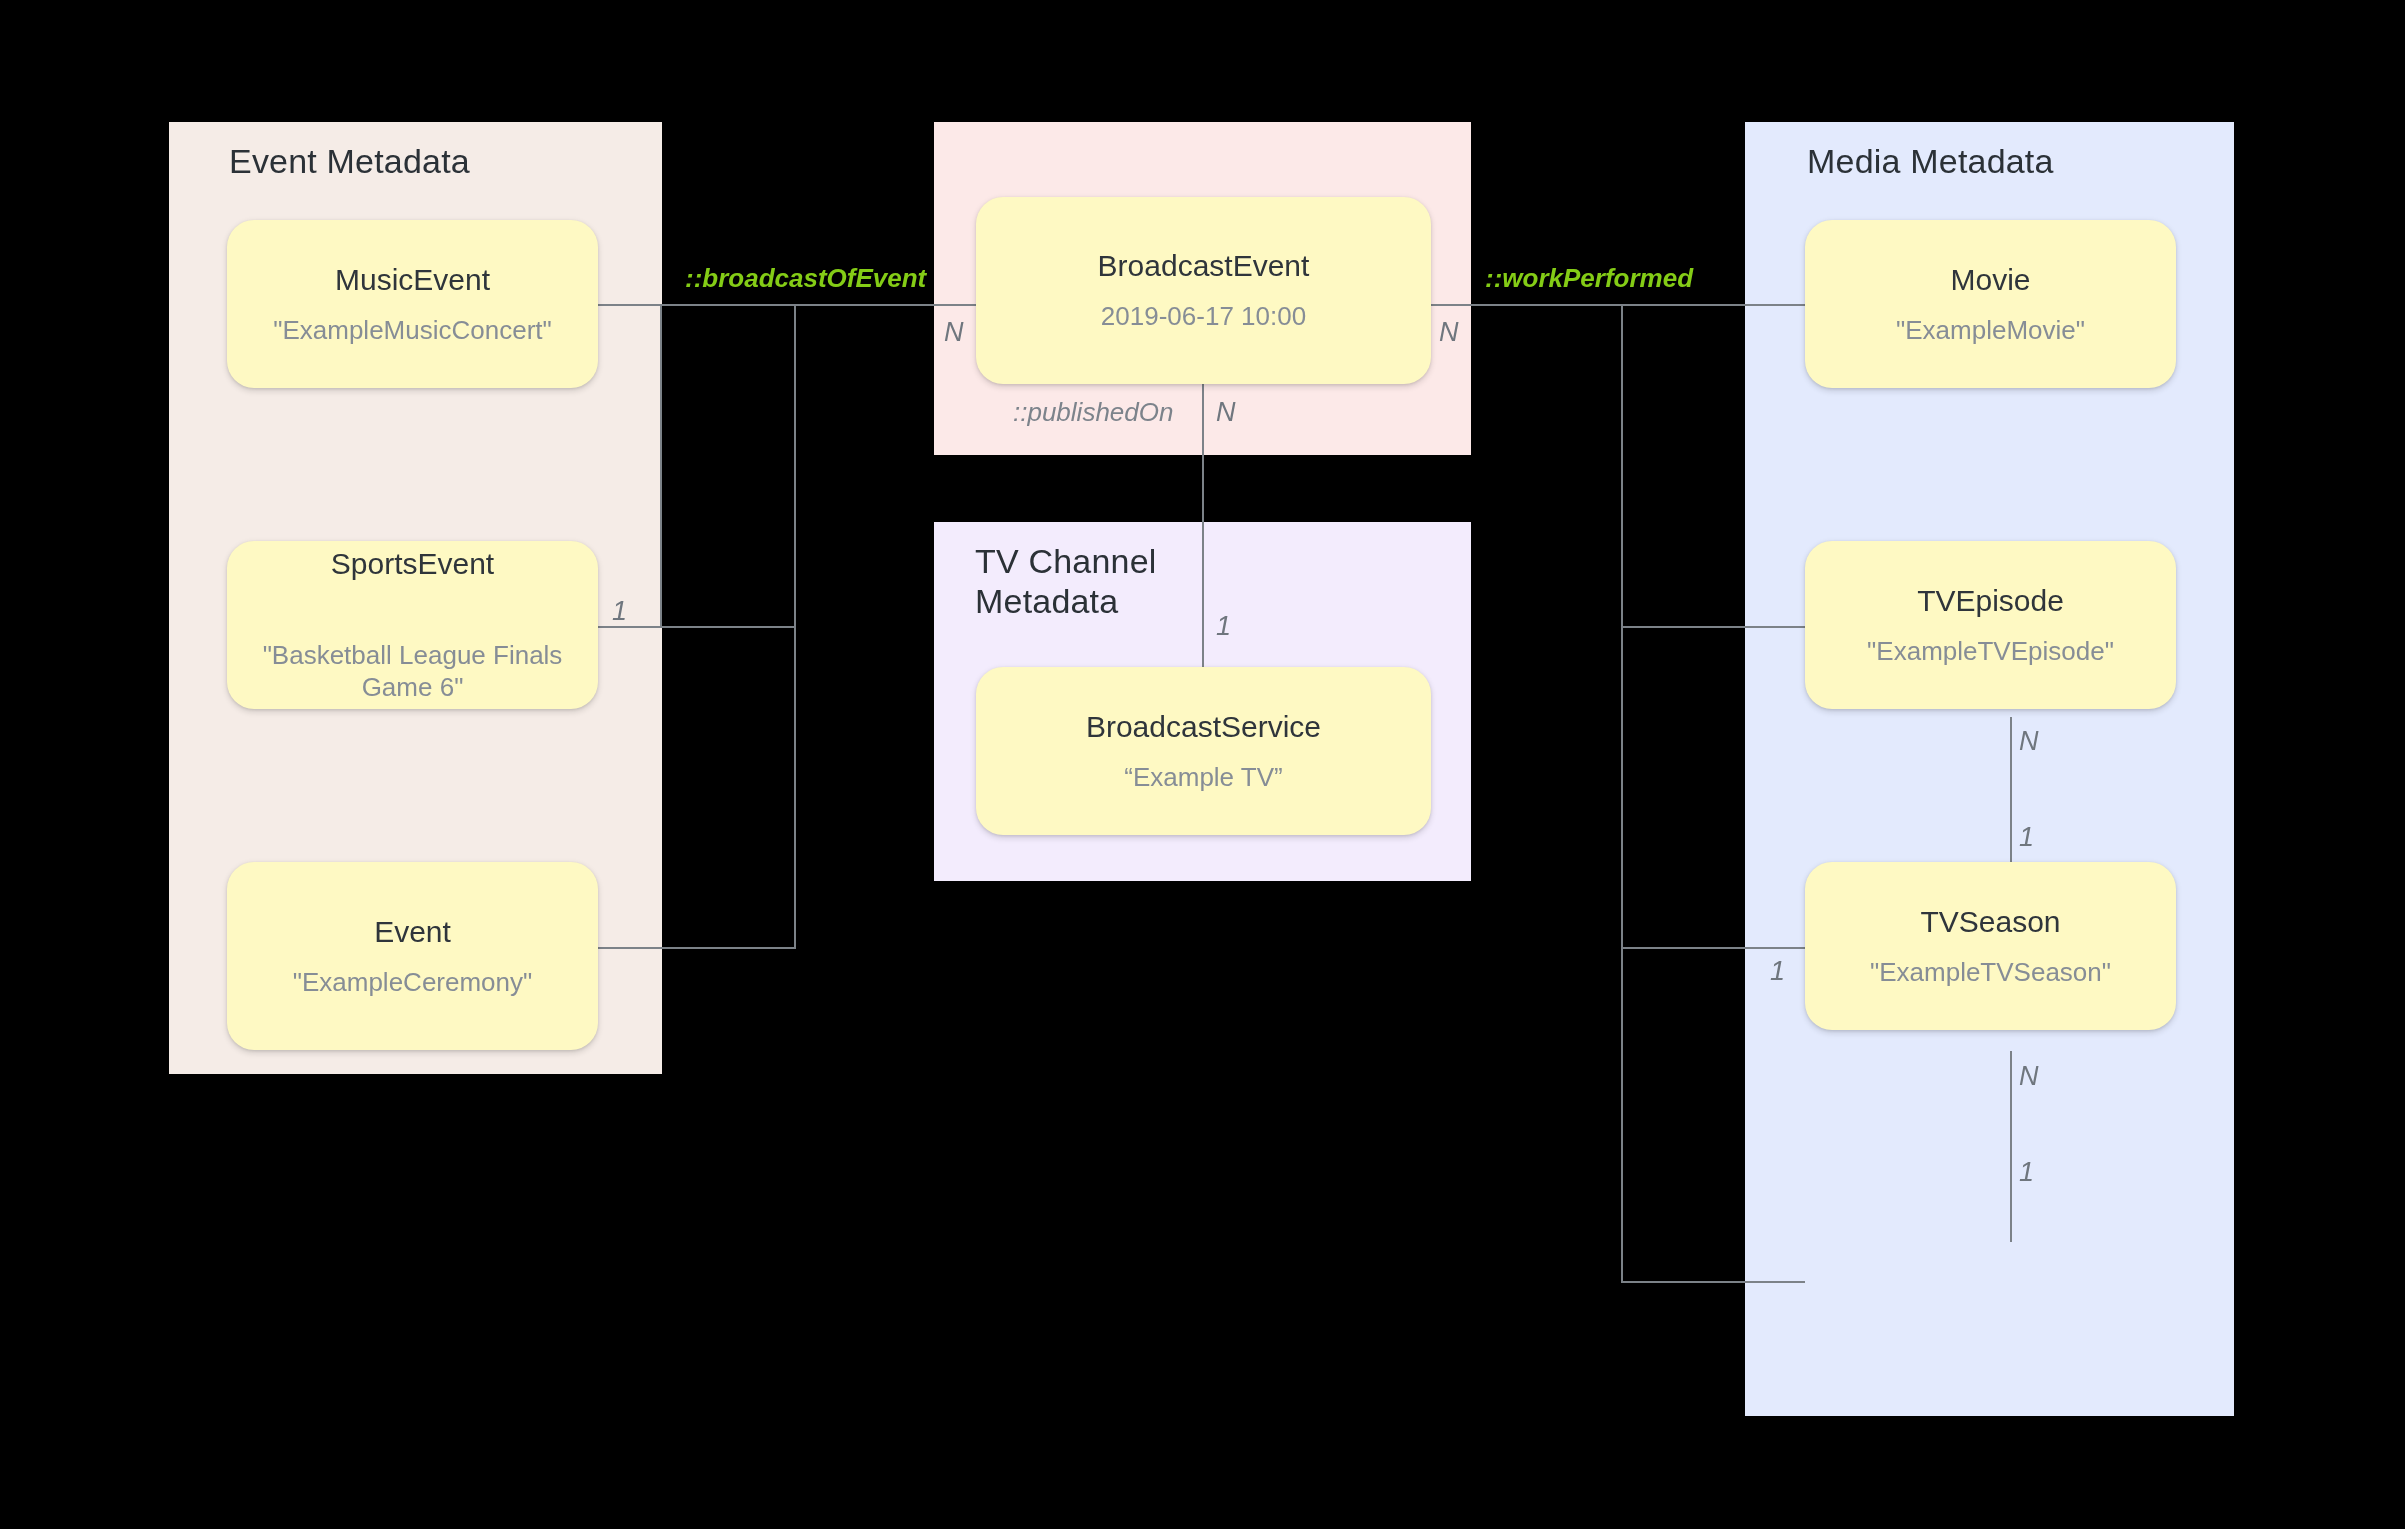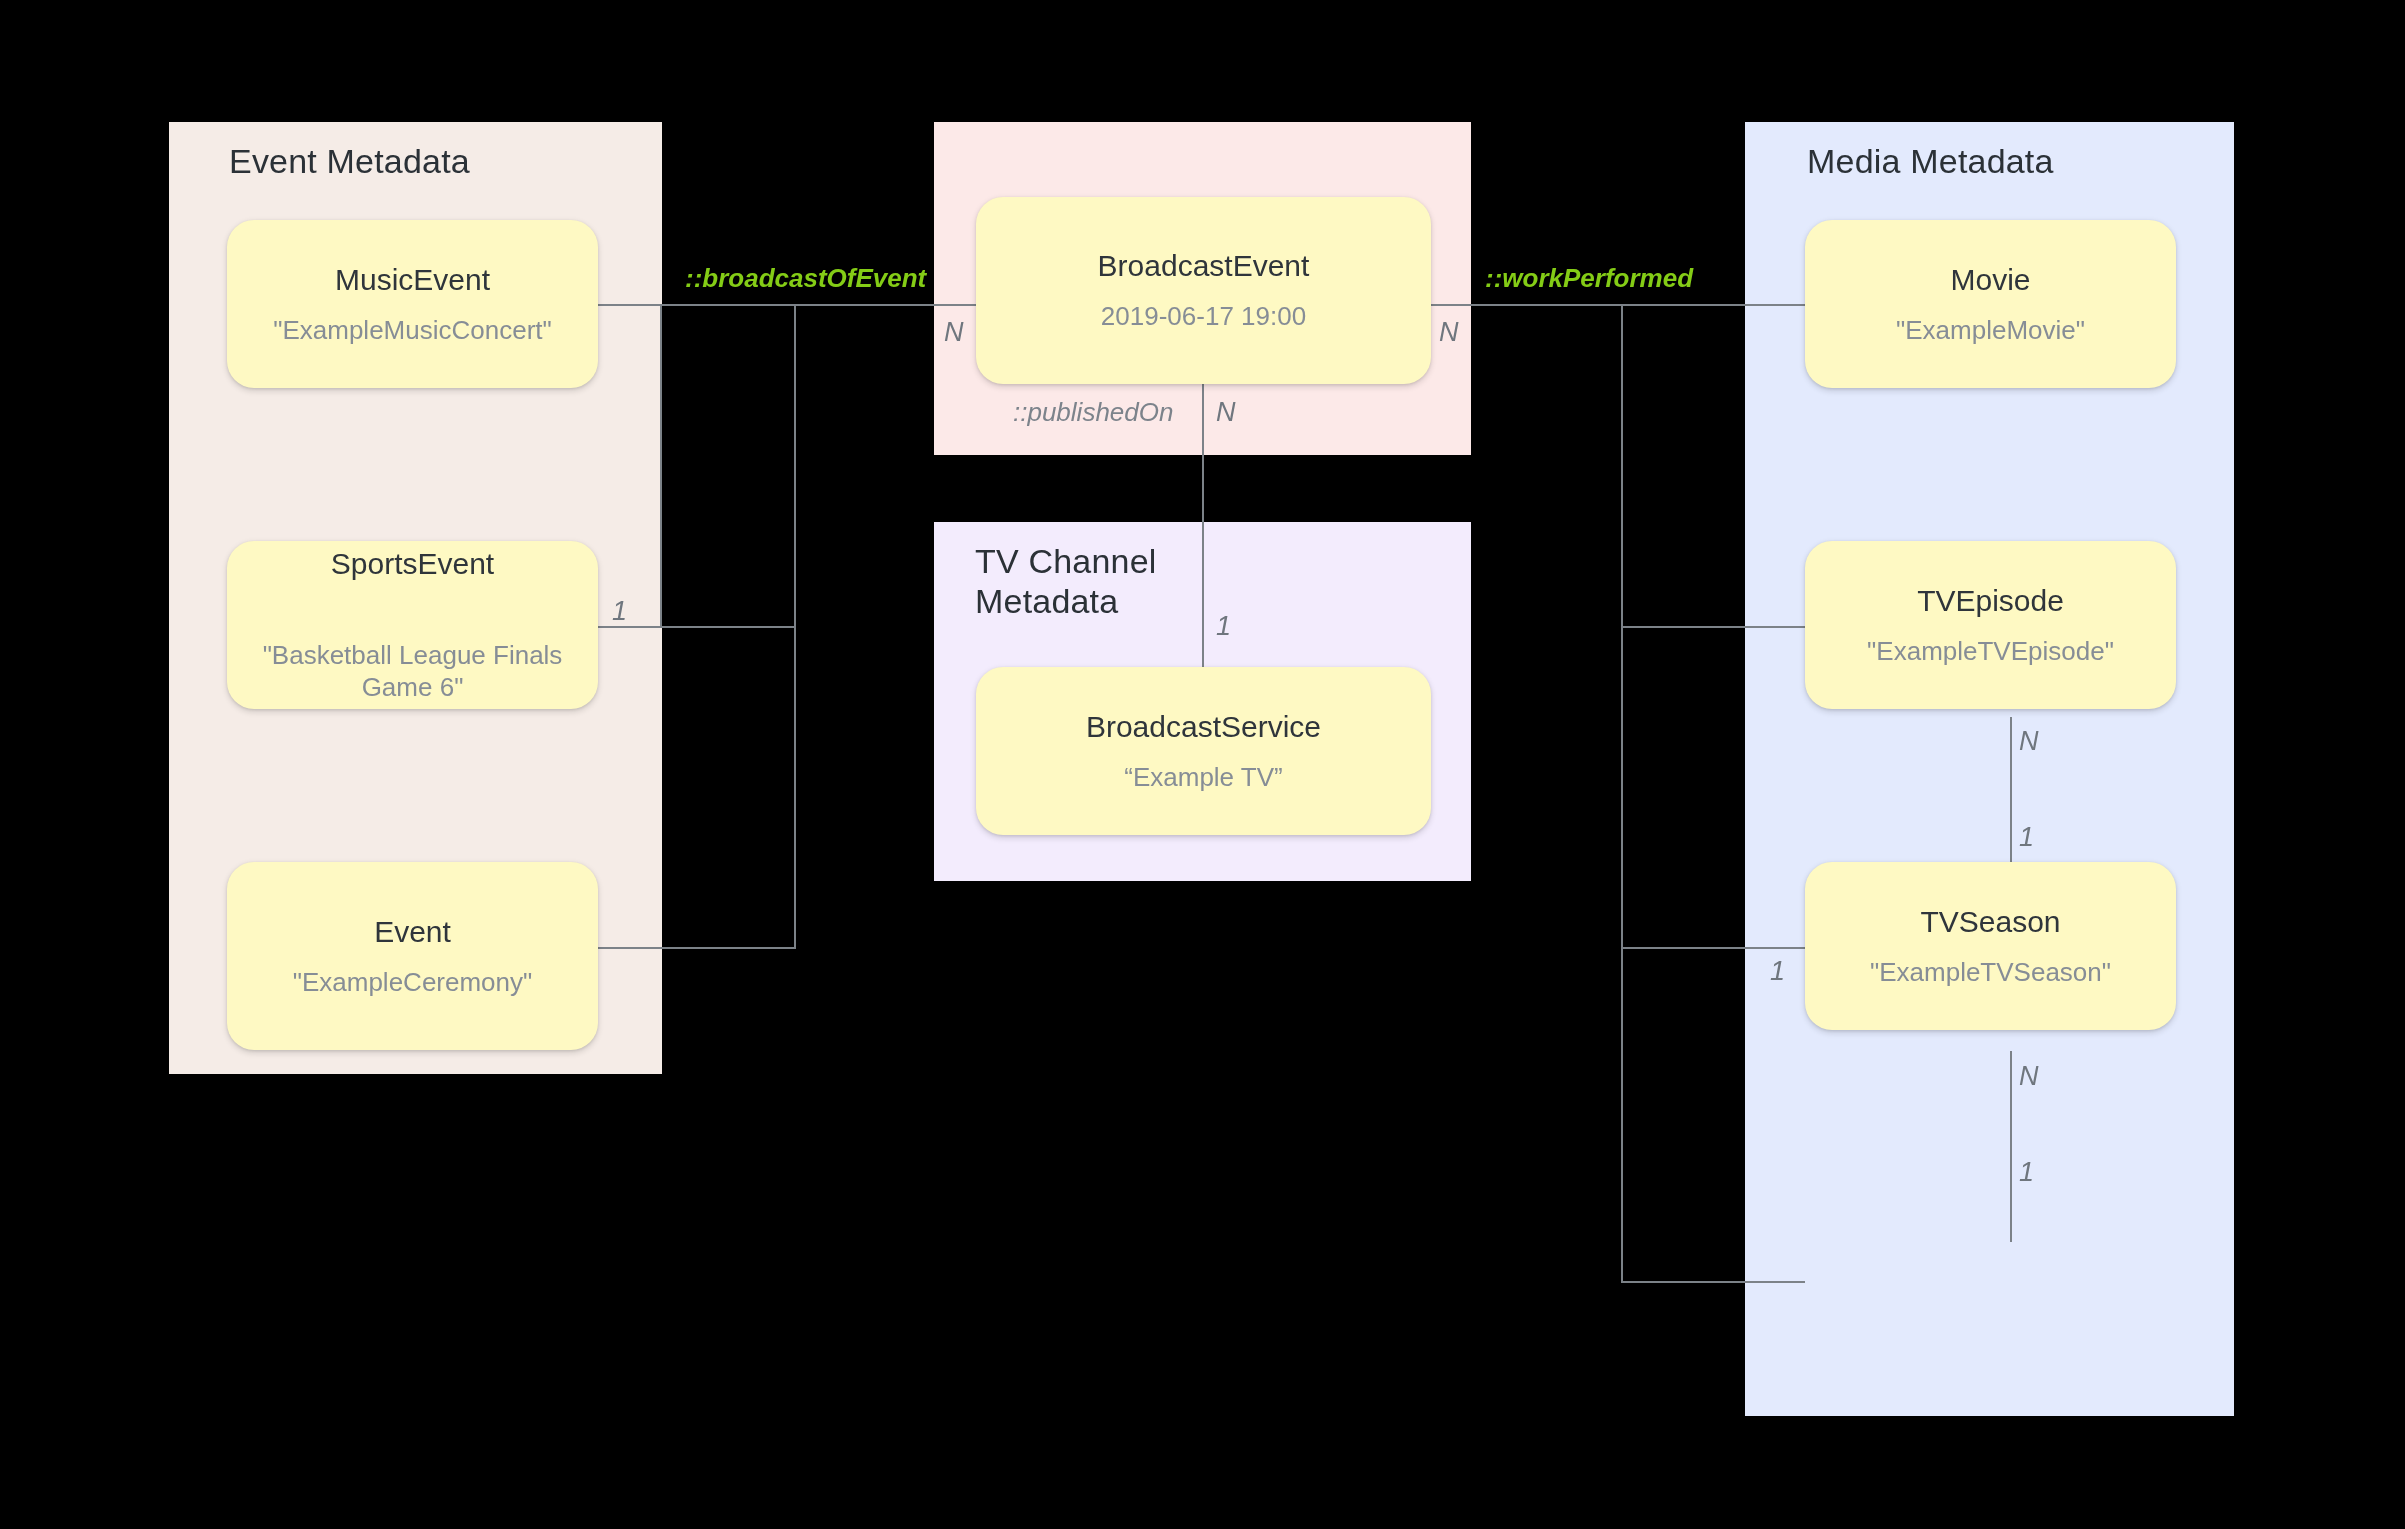--- a/index.html
+++ b/index.html
@@ -145,21 +145,21 @@
     <div class="card-sub">"Basketball League Finals Game 6"</div>
   </div>
 
   <div class="card" style="left:227px; top:862px; width:371px; height:188px;">
     <div class="card-title">Event</div>
     <div class="card-sub">"ExampleCeremony"</div>
   </div>
 
   <div class="card" style="left:976px; top:197px; width:455px; height:187px;">
     <div class="card-title">BroadcastEvent</div>
-    <div class="card-sub">2019-06-17 19:00</div>
+    <div class="card-sub">2019-06-17 10:00</div>
   </div>
 
   <div class="card" style="left:976px; top:667px; width:455px; height:168px;">
     <div class="card-title">BroadcastService</div>
     <div class="card-sub">“Example TV”</div>
   </div>
 
   <div class="card" style="left:1805px; top:220px; width:371px; height:168px;">
     <div class="card-title">Movie</div>
     <div class="card-sub">"ExampleMovie"</div>

